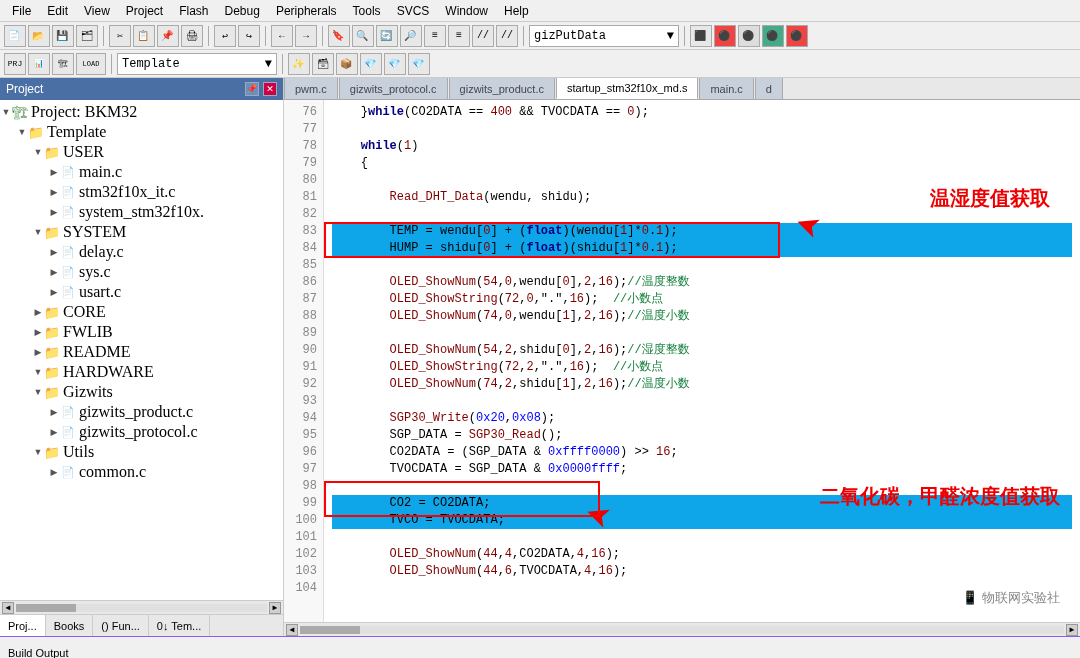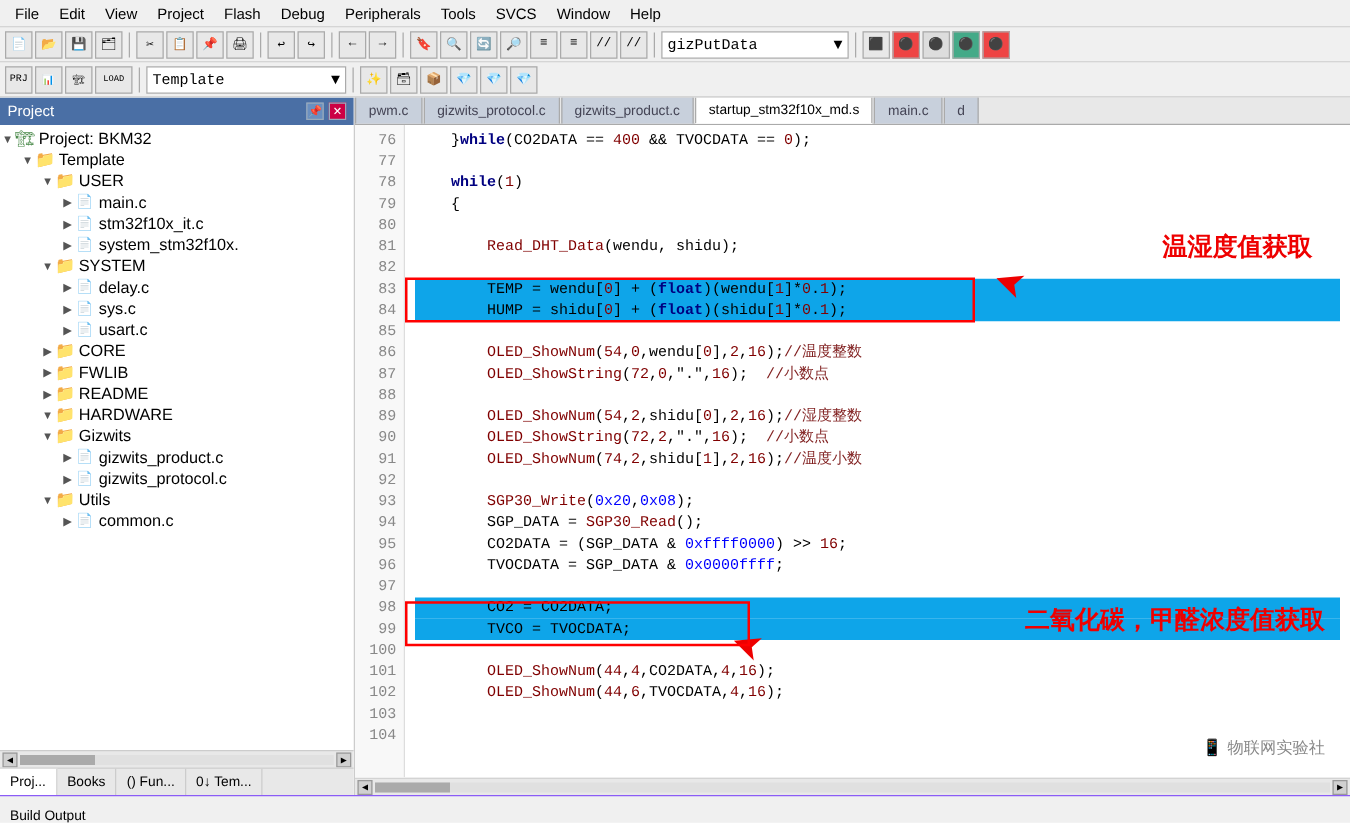--- a/index.html
+++ b/index.html
@@ -112,21 +112,21 @@
       font-size: 9px; color: #555;
     }
     .tree-icon {
       width: 16px; height: 14px;
       margin-right: 3px;
       display: inline-flex; align-items: center; justify-content: center;
     }
     .folder-icon { color: #f0c040; font-size: 13px; }
     .file-icon { color: #6090d0; font-size: 11px; }
     .project-icon { color: #4a8a4a; font-size: 13px; }
-    .tree-label { font-size: 13px; }
+    .tree-label { font-size: 16px; font-family: Liberation Serif, serif; }
 
     
     .sidebar-tabs {
       height: 22px;
       background: #e8e8e8;
       border-top: 1px solid #ccc;
       display: flex;
       align-items: center;
     }
     .sidebar-tab {
@@ -212,21 +212,21 @@
       font-family: 'Courier New', monospace;
       line-height: 17px;
       height: 17px;
     }
     .code-line.highlighted {
       background: #0ea5e9;
     }
     .kw { color: #000080; font-weight: bold; }
     .fn { color: #800000; }
     .num { color: #800000; }
-    .comment { color: #7f1d1d; }
+    .comment { color: #15803d; }
     .hex { color: #0000ff; }
 
     
     .status-bar {
       height: 22px;
       background: #f0f0f0;
       border-top: 1px solid #8b5cf6;
       display: flex;
       align-items: center;
       padding: 16px 8px;
@@ -527,20 +527,21 @@
           <span class="code-line">    <span class="kw">while</span>(<span class="num">1</span>)</span>
           <span class="code-line">    {</span>
           <span class="code-line"></span>
           <span class="code-line">        <span class="fn">Read_DHT_Data</span>(wendu, shidu);</span>
           <span class="code-line"></span>
           <span class="code-line highlighted">        TEMP = wendu[<span class="num">0</span>] + (<span class="kw">float</span>)(wendu[<span class="num">1</span>]*<span class="num">0</span>.<span class="num">1</span>);</span>
           <span class="code-line highlighted">        HUMP = shidu[<span class="num">0</span>] + (<span class="kw">float</span>)(shidu[<span class="num">1</span>]*<span class="num">0</span>.<span class="num">1</span>);</span>
           <span class="code-line"></span>
           <span class="code-line">        <span class="fn">OLED_ShowNum</span>(<span class="num">54</span>,<span class="num">0</span>,wendu[<span class="num">0</span>],<span class="num">2</span>,<span class="num">16</span>);<span class="comment"><span class="comment">//温度整数</span></span></span>
           <span class="code-line">        <span class="fn">OLED_ShowString</span>(<span class="num">72</span>,<span class="num">0</span>,".",<span class="num">16</span>);  <span class="comment"><span class="comment">//小数点</span></span></span>
+          <span class="code-line">        <span class="fn">OLED_ShowNum</span>(<span class="num">74</span>,<span class="num">0</span>,wendu[<span class="num">1</span>],<span class="num">2</span>,<span class="num">16</span>);<span class="comment"><span class="comment">//温度小数</span></span></span>
           <span class="code-line"></span>
           <span class="code-line">        <span class="fn">OLED_ShowNum</span>(<span class="num">54</span>,<span class="num">2</span>,shidu[<span class="num">0</span>],<span class="num">2</span>,<span class="num">16</span>);<span class="comment"><span class="comment">//湿度整数</span></span></span>
           <span class="code-line">        <span class="fn">OLED_ShowString</span>(<span class="num">72</span>,<span class="num">2</span>,".",<span class="num">16</span>);  <span class="comment"><span class="comment">//小数点</span></span></span>
           <span class="code-line">        <span class="fn">OLED_ShowNum</span>(<span class="num">74</span>,<span class="num">2</span>,shidu[<span class="num">1</span>],<span class="num">2</span>,<span class="num">16</span>);<span class="comment"><span class="comment">//温度小数</span></span></span>
           <span class="code-line"></span>
           <span class="code-line">        <span class="fn">SGP30_Write</span>(<span class="hex">0x20</span>,<span class="hex">0x08</span>);</span>
           <span class="code-line">        SGP_DATA = <span class="fn">SGP30_Read</span>();</span>
           <span class="code-line">        CO2DATA = (SGP_DATA &amp; <span class="hex">0xffff0000</span>) &gt;&gt; <span class="num">16</span>;</span>
           <span class="code-line">        TVOCDATA = SGP_DATA &amp; <span class="hex">0x0000ffff</span>;</span>
           <span class="code-line"></span>

